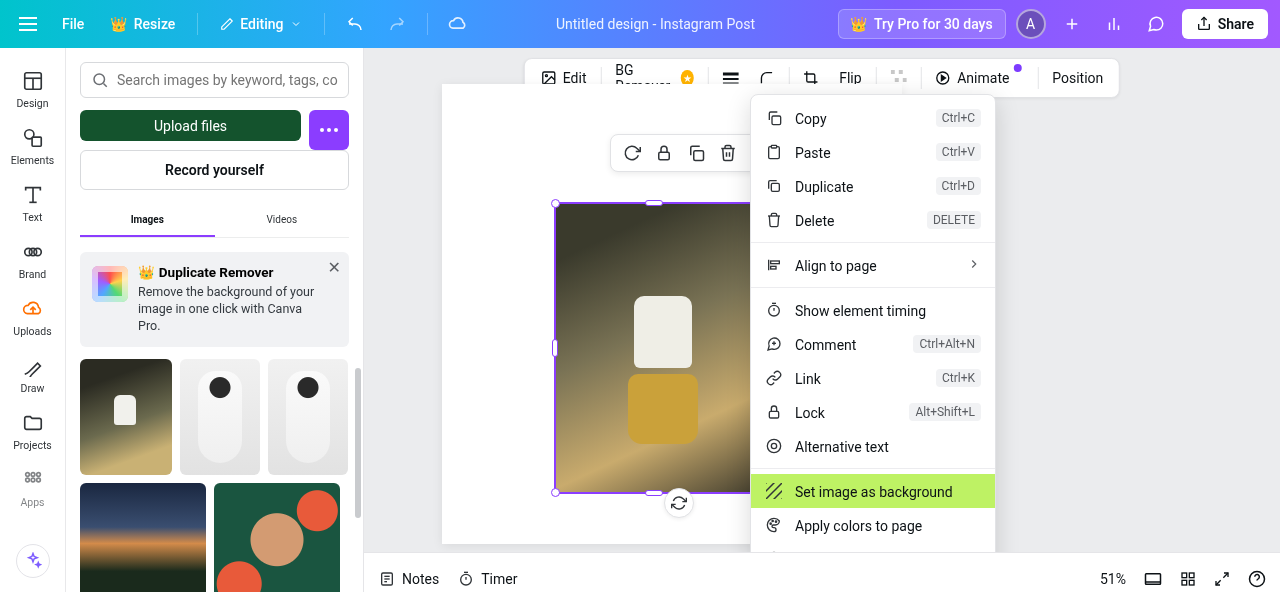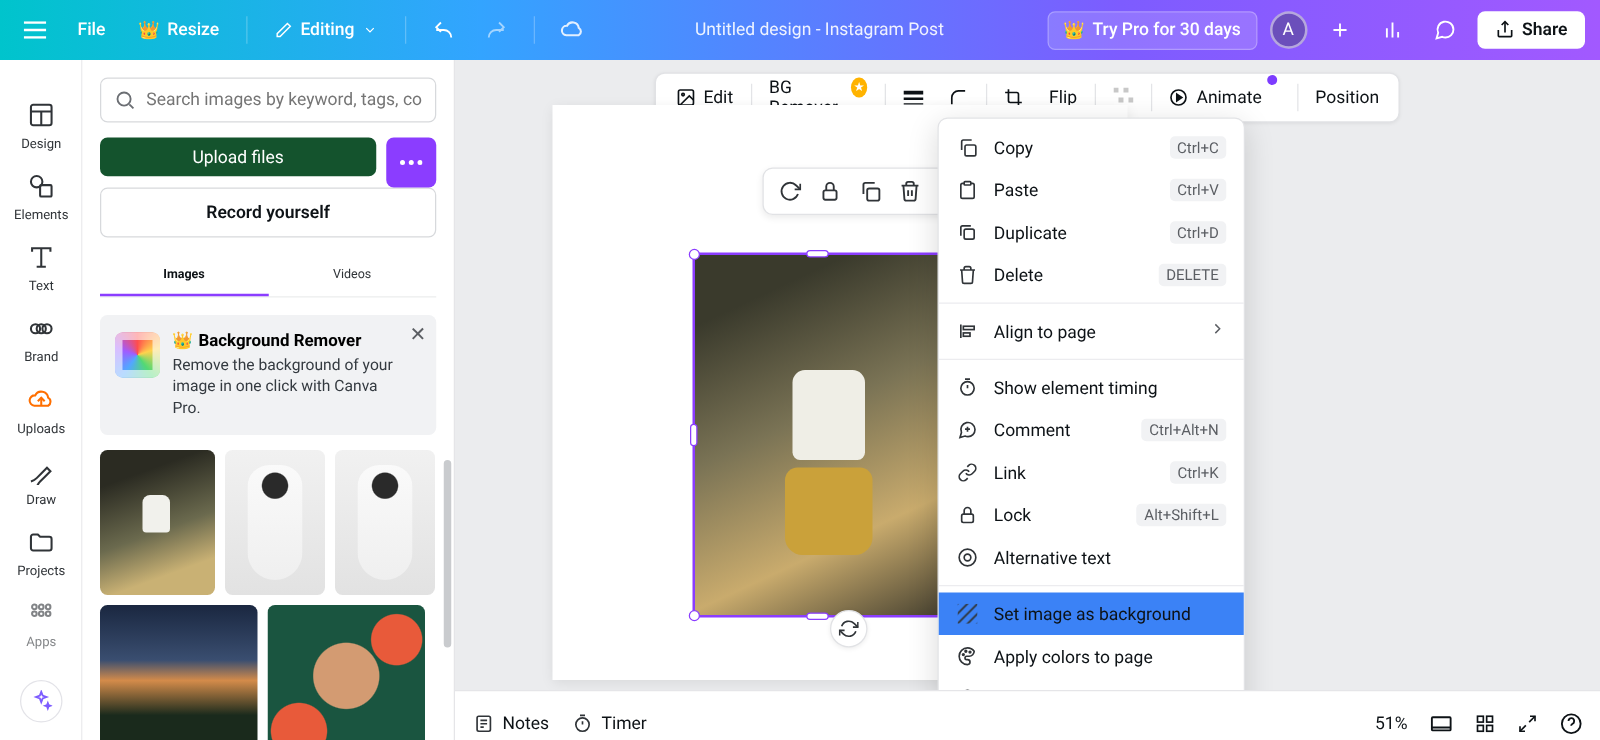--- a/index.html
+++ b/index.html
@@ -13,21 +13,21 @@
   .top-btn { display: flex; align-items: center; gap: 6px; font-size: 14px; font-weight: 500; padding: 6px 8px; border-radius:4px; cursor:pointer; }
   .top-divider { width:1px; height:22px; background: rgba(255,255,255,0.25); margin:0 4px; }
   .topbar .center { flex:1; text-align:center; color: rgba(255,255,255,0.9); font-size:14px; }
   .topbar .right { display:flex; align-items:center; gap:10px; }
   .try-pro { background: rgba(255,255,255,0.15); border:1px solid rgba(255,255,255,0.28); padding:6px 12px; border-radius:6px; font-size:14px; font-weight:500; display:flex; align-items:center; gap:6px;}
   .avatar { width:30px; height:30px; border-radius:50%; background:#6b4fbb; display:flex; align-items:center; justify-content:center; font-size:14px; border:2px solid rgba(255,255,255,0.5); }
   .topicon { width:32px; height:32px; display:flex; align-items:center; justify-content:center; }
   .share-btn { background:#fff; color:#0d1216; padding:7px 14px; border-radius:6px; font-weight:600; font-size:14px; display:flex; align-items:center; gap:6px;}
 
   
-  .rail { position:absolute; left:0; top:48px; bottom:0; width:66px; background:#fff; border-right:1px solid #e8e8ea; display:flex; flex-direction:column; padding-top:24px; gap:2px; }
+  .rail { position:absolute; left:0; top:48px; bottom:0; width:66px; background:#fff; border-right:1px solid #e8e8ea; display:flex; flex-direction:column; align-items:center; padding-top:13px; gap:2px; }
   .rail-item { width:66px; padding:8px 0 6px; display:flex; flex-direction:column; align-items:center; gap:4px; color:#0d1216; cursor:pointer; font-size:10.5px; }
   .rail-item.active .rail-icon { color:#ff6f00; }
   .rail-icon { width:24px; height:24px; display:flex; align-items:center; justify-content:center; color:#303438; }
   .rail-label { font-size:10.5px; color:#303438; }
   .magic { position:absolute; left:16px; bottom:14px; width:34px; height:34px; border-radius:50%; border:1px solid #e3e3e8; display:flex; align-items:center; justify-content:center; background:#fff;}
 
   
   .panel { position:absolute; left:66px; top:48px; bottom:0; width:298px; background:#fff; border-right:1px solid #e5e5e8; padding:14px 14px 0; overflow:hidden;}
   .search { display:flex; align-items:center; gap:8px; border:1px solid #d7d9dc; border-radius:6px; padding:8px 10px; color:#6b6e73; }
   .search input { border:none; outline:none; flex:1; font-size:14px; color:#6b6e73; background:transparent;}
@@ -49,21 +49,21 @@
   .t1::after{content:""; position:absolute; left:34px; top:36px; width:22px; height:30px; background:#f1f1ec; border-radius:6px 6px 3px 3px;}
   .t2, .t3 { width:80px; height:116px; background:linear-gradient(#f1f1f1,#e2e2e2); position:relative; }
   .t2::after,.t3::after{content:""; position:absolute; left:18px; top:12px; width:44px; height:92px; background:radial-gradient(circle at 50% 18%, #2a2a2a 0 10px, transparent 11px), linear-gradient(#fafafa,#efefef); border-radius:22px 22px 28px 28px;}
   .t4 { width:126px; height:126px; background:linear-gradient(#1a2740 0%, #3a4e70 35%, #d38b4a 48%, #1a2a1c 70%);}
   .t5 { width:126px; height:126px; background:radial-gradient(circle at 50% 45%, #d39b72 0 26px, transparent 27px), radial-gradient(circle at 20% 80%, #e85a3a 0 22px, transparent 23px), radial-gradient(circle at 82% 22%, #e85a3a 0 20px, transparent 21px), #1a5540;}
   .panel-scroll { position:absolute; right:2px; top:320px; width:6px; height:150px; background:#c9cbce; border-radius:3px; }
 
   
   .canvas-area { position:absolute; left:364px; right:0; top:48px; bottom:0; background:#ebecee; }
   .edit-toolbar { position:absolute; left:50%; top:10px; transform:translateX(-50%); background:#fff; border:1px solid #e1e2e5; border-radius:8px; height:40px; display:flex; align-items:center; padding:0 10px; gap:8px; box-shadow:0 1px 3px rgba(0,0,0,0.06);}
-  .et-item { display:flex; align-items:flex-start; gap:6px; font-size:14px; color:#0d1216; padding:4px 6px; cursor:pointer; }
+  .et-item { display:flex; align-items:center; gap:6px; font-size:14px; color:#0d1216; padding:4px 6px; cursor:pointer; }
   .et-div { width:1px; height:22px; background:#e3e4e7; }
   .badge-crown { width:16px; height:16px; border-radius:50%; background:#ffb300; display:inline-flex; align-items:center; justify-content:center; color:#fff; font-size:10px;}
   .purple-dot { width:8px; height:8px; background:#7d3cff; border-radius:50%; position:relative; top:-10px; left:-2px; }
 
   .page { position:absolute; left:78px; top:36px; width:460px; height:460px; background:#fff; box-shadow:0 2px 10px rgba(0,0,0,0.08);}
   .sel-img { position:absolute; left:114px; top:120px; width:196px; height:288px; background:linear-gradient(155deg,#3a3a2c 15%, #7a7355 45%, #c9ab6d 75%, #4a4432 100%); outline:2px solid #8b3dff; outline-offset:0;}
   .sel-img::before{content:""; position:absolute; left:78px; top:92px; width:58px; height:72px; background:#efeee6; border-radius:10px 10px 6px 6px;}
   .sel-img::after{content:""; position:absolute; left:72px; top:170px; width:70px; height:70px; background:#caa13a; border-radius:10px 10px 14px 14px;}
   .handle { position:absolute; width:9px; height:9px; background:#fff; border:1.5px solid #8b3dff; border-radius:50%; }
   .h-tl{left:-5px;top:-5px;} .h-bl{left:-5px;bottom:-5px;}
@@ -72,21 +72,21 @@
   .h-mid-l{top:50%;left:-4px;transform:translateY(-50%);width:6px;height:18px;border-radius:3px;}
 
   .float-tools { position:absolute; left:246px; top:86px; background:#fff; border:1px solid #e1e2e5; border-radius:8px; height:38px; display:flex; align-items:center; padding:0 6px; gap:2px; box-shadow:0 2px 6px rgba(0,0,0,0.08);}
   .ft-btn { width:30px; height:30px; display:flex; align-items:center; justify-content:center; color:#303438; border-radius:4px; cursor:pointer;}
 
   .sync-bubble { position:absolute; left:300px; top:440px; width:30px; height:30px; border-radius:50%; background:#fff; border:1px solid #e1e2e5; display:flex; align-items:center; justify-content:center; box-shadow:0 1px 4px rgba(0,0,0,0.08);}
 
   
   .ctx { position:absolute; left:386px; top:46px; width:246px; background:#fff; border:1px solid #e2e3e6; border-radius:8px; box-shadow:0 6px 24px rgba(0,0,0,0.15); padding:6px 0; font-size:14px; color:#0d1216;}
   .ctx-item { display:flex; align-items:flex-end; gap:12px; padding:8px 14px; cursor:pointer; }
-  .ctx-item:hover, .ctx-item.hover { background:#3b82f6; }
+  .ctx-item:hover, .ctx-item.hover { background:#bef264; }
   .ctx-icon { width:18px; height:18px; flex:none; display:flex; align-items:center; justify-content:center; color:#303438;}
   .ctx-label { flex:1; }
   .ctx-short { font-size:12px; color:#5b5e63; background:#f1f2f4; padding:2px 6px; border-radius:4px;}
   .ctx-sep { height:1px; background:#ececef; margin:5px 0; }
   .ctx-chev { color:#5b5e63; }
 
   
   .bottom { position:absolute; left:0; right:0; bottom:0; height:40px; background:#fff; border-top:1px solid #e5e5e8; display:flex; align-items:center; padding:0 14px; gap:18px; font-size:14px; color:#0d1216;}
   .bottom .spacer { flex:1; }
   .bot-item { display:flex; align-items:center; gap:6px; cursor:pointer;margin-top:12px; }
@@ -285,21 +285,21 @@
   <div class="record-btn">Record yourself</div>
   <div class="tabs">
     <div class="tab active">Images</div>
     <div class="tab">Videos</div>
   </div>
   <div class="promo">
     <div class="promo-thumb"></div>
     <div>
       <div class="promo-title">
           <span style="color:#ffb300">👑</span>
-          <span>Background Remover</span>
+          <span>Duplicate Remover</span>
         </div>
       <div class="promo-desc">Remove the background of your image in one click with Canva Pro.</div>
     </div>
     <div class="promo-close">✕</div>
   </div>
   <div class="grid">
     <div class="thumb t1"></div>
     <div class="thumb t2"></div>
     <div class="thumb t3"></div>
     <div class="thumb t4"></div>

